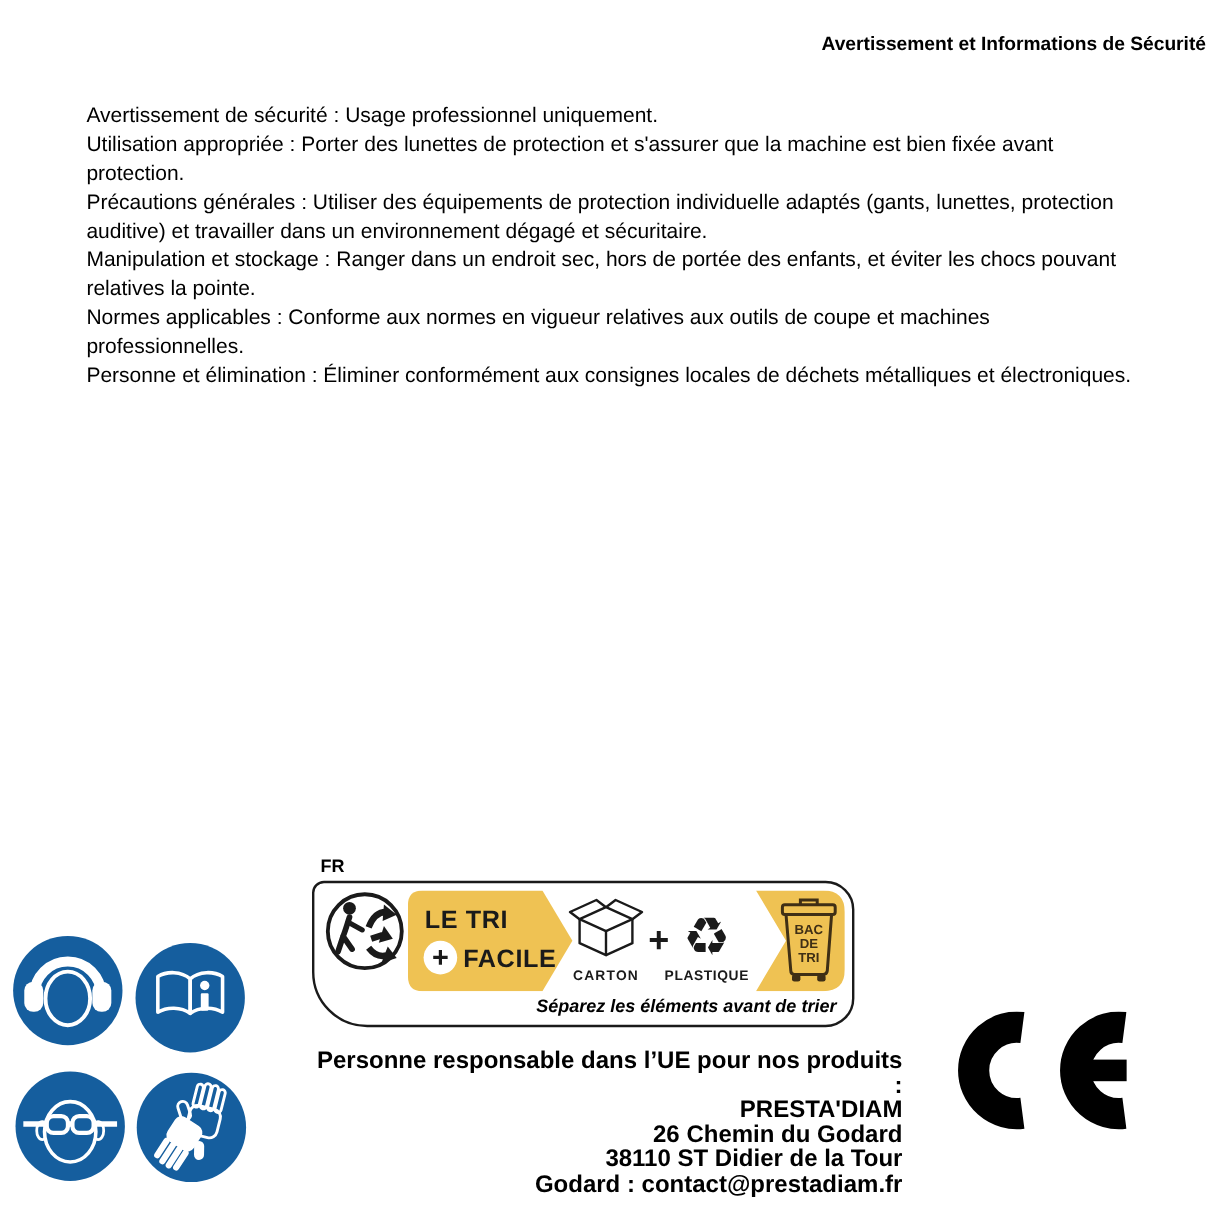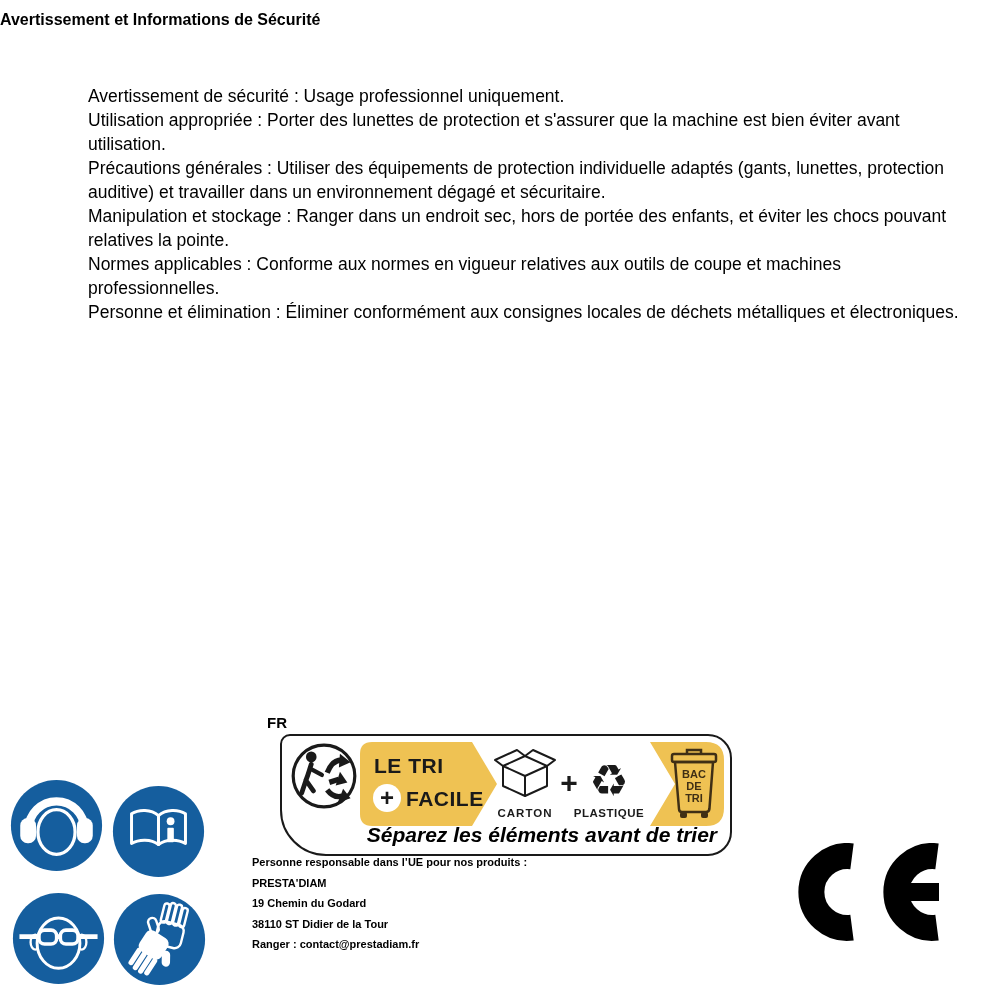--- a/index.html
+++ b/index.html
@@ -1,61 +1,61 @@
 <!DOCTYPE html>
 <html><head>
 <meta charset="utf-8">
 <style>
   html,body{margin:0;padding:0;background:#fff;}
   .page{
     position:relative;width:1005px;height:1005px;background:#ffffff;
     font-family:"Liberation Sans",sans-serif;color:#000;overflow:hidden;
   }
   .title{
-    position:absolute;top:11px;left:0;width:100%;text-align:left;
+    position:absolute;top:29px;left:0;width:100%;text-align:right;
     font-size:16px;font-weight:bold;margin:0;
   }
   .body-text{
     position:absolute;left:72px;top:84px;width:872px;
-    font-size:17.5px;line-height:24px;margin-left:16px;
+    font-size:17.5px;line-height:24px;
   }
   .body-text p{margin:0;}
   .iso-icon{position:absolute;}
   .fr-code{
     position:absolute;left:267px;top:714px;
     font-size:15px;font-weight:bold;
   }
   .label-box{
-    position:absolute;left:280px;top:734px;width:452px;height:122px;
+    position:absolute;left:260px;top:734px;width:452px;height:122px;
     box-sizing:border-box;background:#fff;border:2px solid #1a1a1a;
     border-radius:10px 24px 24px 46px;
   }
   .triman{position:absolute;left:8px;top:6px;}
   .band{position:absolute;left:78px;top:6px;}
   .separate-note{
     position:absolute;right:13px;bottom:7px;
-    font-size:21px;font-style:italic;font-weight:600;white-space:nowrap;
+    font-size:15px;font-style:italic;font-weight:600;white-space:nowrap;
   }
   .responsible{
-    position:absolute;left:252px;top:852px;width:500px;
-    text-align:left;font-size:11px;line-height:20.6px;font-weight:bold;
+    position:absolute;left:252px;top:874px;width:500px;
+    text-align:right;font-size:20px;line-height:20.6px;font-weight:bold;
   }
   .ce{position:absolute;left:798px;top:843px;}
   svg text{font-family:"Liberation Sans",sans-serif;}
 </style>
 </head>
 <body>
 
 <div class="page">
 
   <h1 class="title">Avertissement et Informations de Sécurité</h1>
 
   <div class="body-text">
     <p>Avertissement de sécurité : Usage professionnel uniquement.</p>
-    <p>Utilisation appropriée : Porter des lunettes de protection et s'assurer que la machine est bien éviter avant utilisation.</p>
+    <p>Utilisation appropriée : Porter des lunettes de protection et s'assurer que la machine est bien fixée avant protection.</p>
     <p>Précautions générales : Utiliser des équipements de protection individuelle adaptés (gants, lunettes, protection auditive) et travailler dans un environnement dégagé et sécuritaire.</p>
     <p>Manipulation et stockage : Ranger dans un endroit sec, hors de portée des enfants, et éviter les chocs pouvant relatives la pointe.</p>
     <p>Normes applicables : Conforme aux normes en vigueur relatives aux outils de coupe et machines professionnelles.</p>
     <p>Personne et élimination : Éliminer conformément aux consignes locales de déchets métalliques et électroniques.</p>
   </div>
 
   <svg class="iso-icon" style="left:10px;top:779px" width="93" height="93" viewBox="0 0 100 100">
     <circle cx="50" cy="50" r="49" fill="#155E9E"></circle>
     <path d="M20,54 A30,30 0 0 1 80,54" stroke="#fff" stroke-width="9" fill="none"></path>
     <ellipse cx="50" cy="57" rx="20" ry="24" fill="#155E9E" stroke="#fff" stroke-width="3.5"></ellipse>
@@ -152,23 +152,23 @@
         <text x="334" y="60" text-anchor="middle" font-size="11" font-weight="bold" fill="#3F2F15">TRI</text>
       </g>
     </svg>
 
     <div class="separate-note">Séparez les éléments avant de trier</div>
   </div>
 
   <div class="responsible">
     <div>Personne responsable dans l’UE pour nos produits :</div>
     <div>PRESTA'DIAM</div>
-    <div>19 Chemin du Godard</div>
+    <div>26 Chemin du Godard</div>
     <div>38110 ST Didier de la Tour</div>
-    <div>Ranger : contact@prestadiam.fr</div>
+    <div>Godard : contact@prestadiam.fr</div>
   </div>
 
   <svg class="ce" width="141" height="100" viewBox="0 0 141 100">
     <path d="M54,13.3 A36,36 0 1 0 54,84.7" stroke="#000" stroke-width="26" fill="none"></path>
     <path d="M139,13.3 A36,36 0 1 0 139,84.7" stroke="#000" stroke-width="26" fill="none"></path>
     <rect x="98" y="40" width="43" height="18" fill="#000"></rect>
   </svg>
 
 </div>
 

